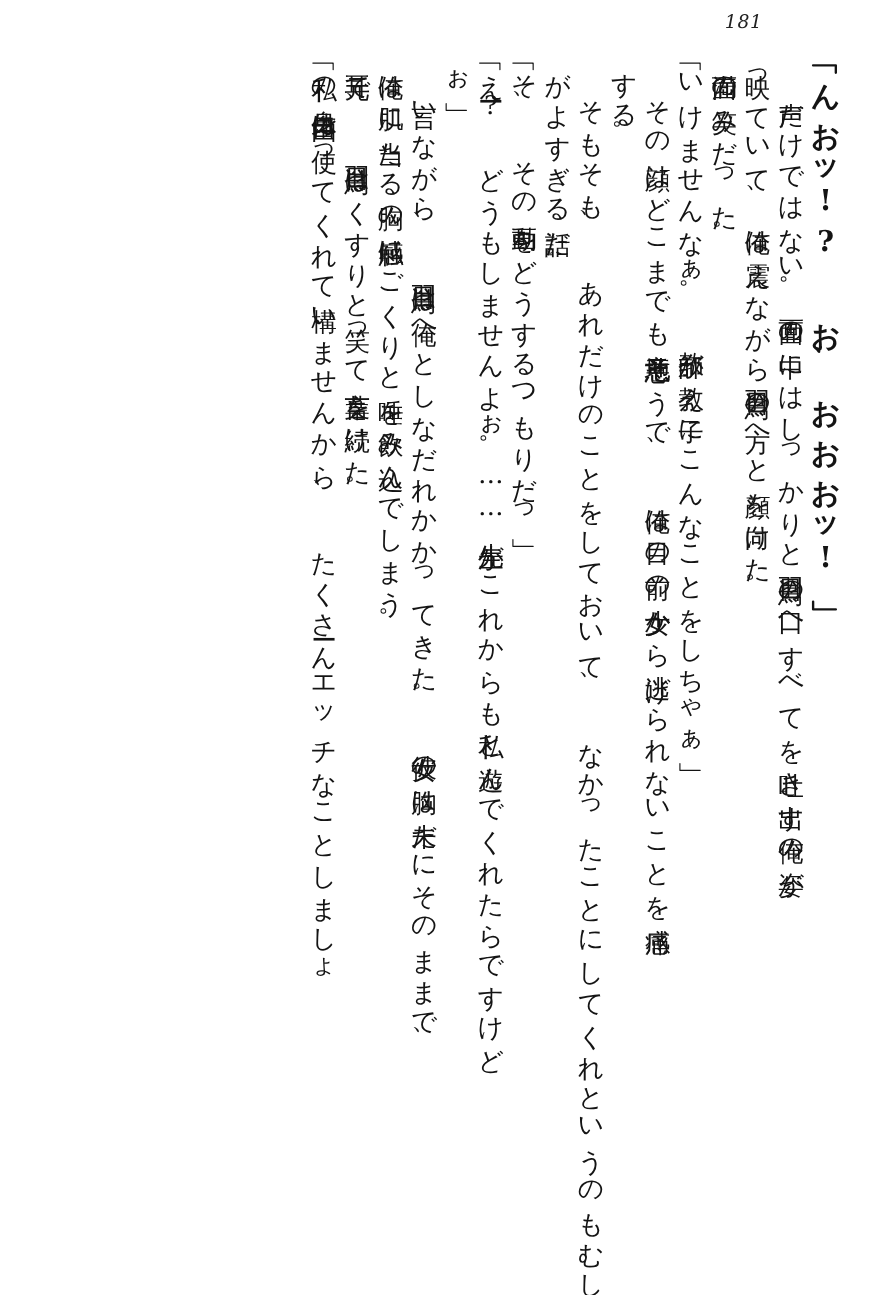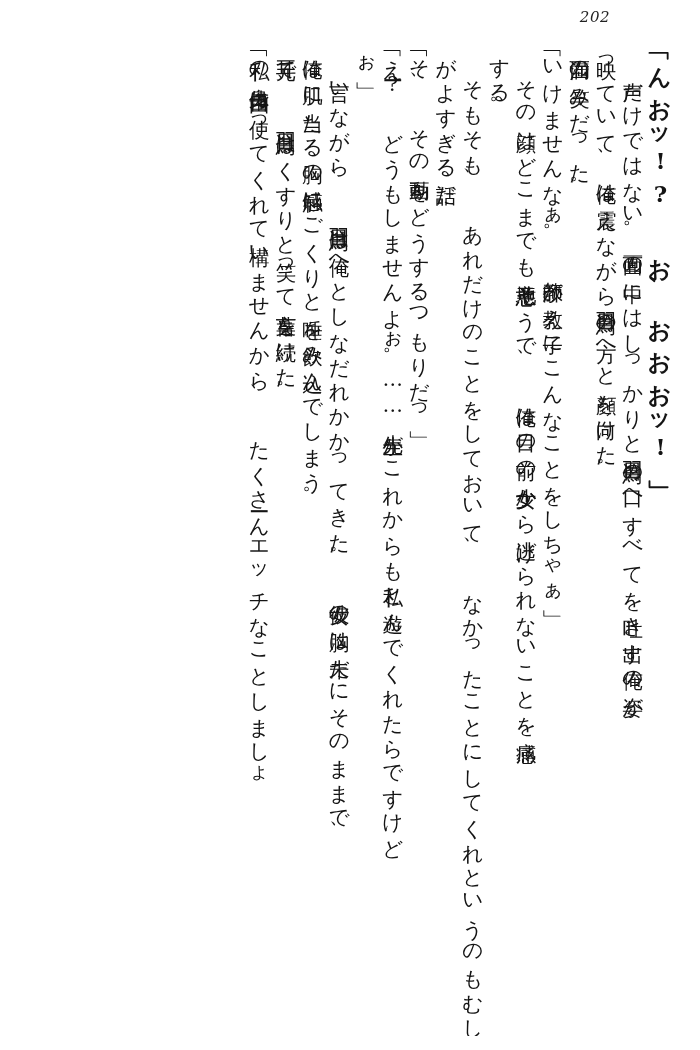--- a/index.html
+++ b/index.html
@@ -65,21 +65,21 @@
     font-size: 23px;
     letter-spacing: 6px;
     font-weight: 700;
   }
 </style>
 </head>
 <body>
 
 <div class="page">
 
-  <div class="page-number">202</div>
+  <div class="page-number">181</div>
 
   <div class="text-body">
       <div class="line emph">「んおッ!?　お、おおおッ!」</div>
       <div class="line">　声だけではない。画面の中にはしっかりと羽目鳥の口へすべてを吐き出す俺の姿が</div>
       <div class="line">映っていて、俺は震えながら羽目鳥の方へと顔を向けた。</div>
       <div class="line">満面の笑みだった。</div>
       <div class="line">「いけませんなぁ。　教師が教え子にこんなことをしちゃぁ」</div>
       <div class="line">　その顔はどこまでも意地悪そうで、　俺は目の前の少女から逃げられないことを痛感</div>
       <div class="line">する。</div>
       <div class="line">　そもそも、　あれだけのことをしておいて、　なかったことにしてくれというのもむし</div>

